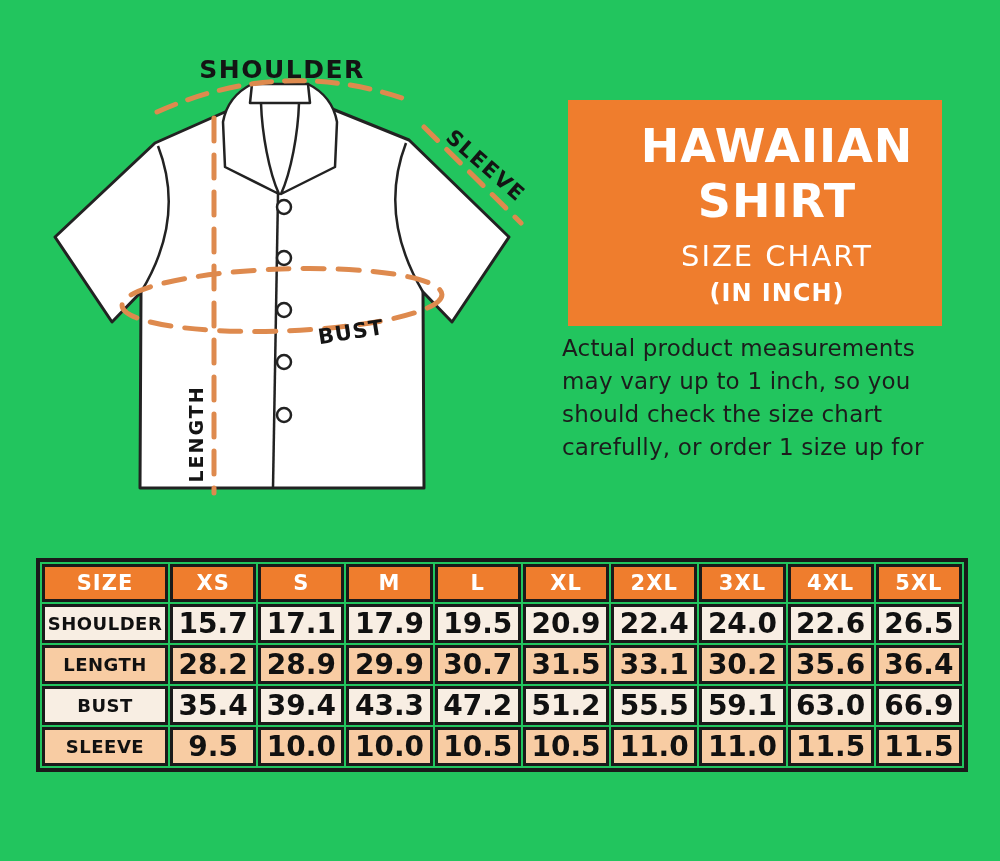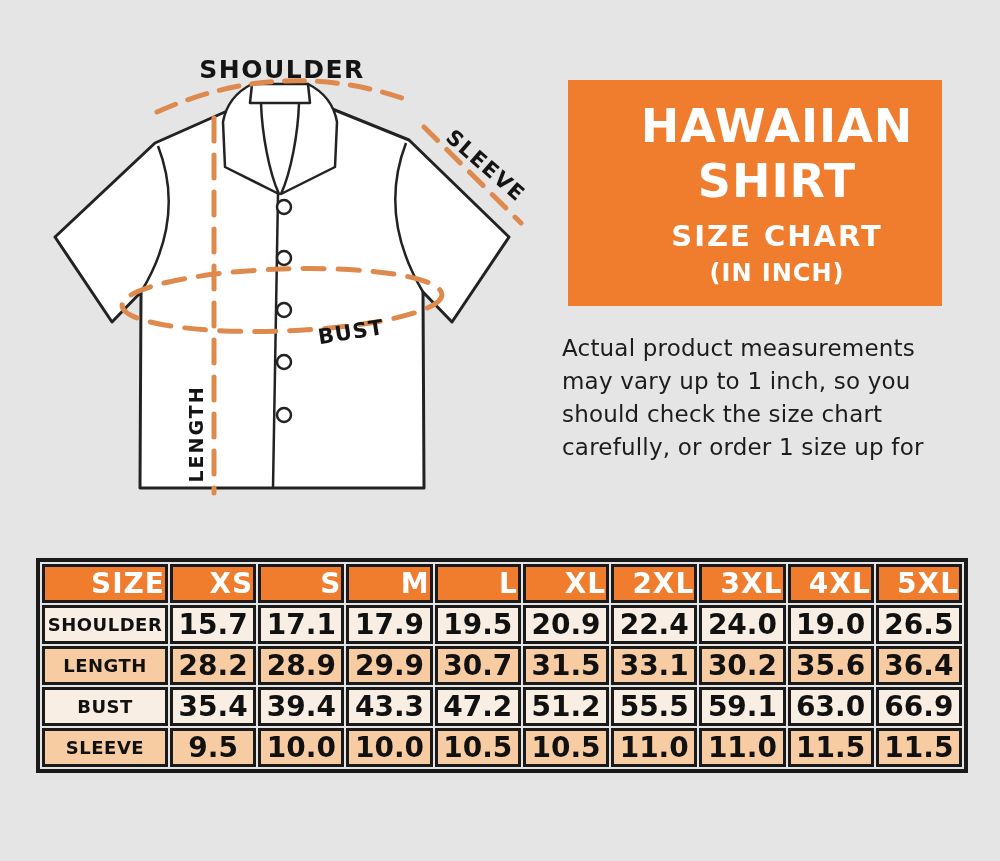--- a/index.html
+++ b/index.html
@@ -3,21 +3,21 @@
 <meta charset="utf-8">
 <style>
   * { margin: 0; padding: 0; box-sizing: border-box; }
   html, body { width: 1000px; height: 861px; }
   body { font-family: "DejaVu Sans", "Liberation Sans", sans-serif; }
 
   .canvas {
     position: relative;
     width: 1000px;
     height: 861px;
-    background: #e5e5e5;
+    background: #22c55e;
     overflow: hidden;
   }
 
   
   .diagram-svg {
     position: absolute;
     left: 0;
     top: 0;
     width: 560px;
     height: 550px;
@@ -25,41 +25,41 @@
   .diagram-label {
     font-family: "DejaVu Sans", "Liberation Sans", sans-serif;
     font-weight: bold;
     fill: #141414;
   }
 
   
   .title-card {
     position: absolute;
     left: 568px;
-    top: 80px;
+    top: 100px;
     width: 374px;
     height: 226px;
     background: #EF7D2D;
     color: #FFFFFF;
     display: flex;
     flex-direction: column;
     align-items: center;
     justify-content: center;
     text-align: left;
     padding-left: 44px;
   }
   .title-main {
     font-size: 46px;
     font-weight: bold;
     line-height: 55px;
     letter-spacing: 1px;
   }
   .title-sub {
     font-size: 29px;
-    font-weight: bold;
+    font-weight: normal;
     line-height: 46px;
     letter-spacing: 2px;
     margin-top: 4px;
   }
   .title-unit {
     font-size: 24px;
     font-weight: bold;
     line-height: 28px;
     letter-spacing: 1px;
   }
@@ -91,24 +91,23 @@
     border: 3px solid #1A1A1A;
     text-align: center;
     vertical-align: middle;
     height: 38px;
     padding: 0;
     overflow: hidden;
   }
   .size-table thead th {
     background: #EF7D2D;
     color: #FFFFFF;
-    font-size: 28px;
+    font-size: 21px;
     font-weight: bold;
     letter-spacing: 1px;
-    text-align: right;
   }
   .size-table tbody th {
     font-size: 18px;
     font-weight: bold;
     color: #111111;
     letter-spacing: 0.5px;
   }
   .size-table tbody td {
     font-size: 28px;
     font-weight: bold;
@@ -196,21 +195,21 @@
     <tbody>
       <tr class="row-cream">
         <th>SHOULDER</th>
         <td>15.7</td>
         <td>17.1</td>
         <td>17.9</td>
         <td>19.5</td>
         <td>20.9</td>
         <td>22.4</td>
         <td>24.0</td>
-        <td>19.0</td>
+        <td>22.6</td>
         <td>26.5</td>
       </tr>
       <tr class="row-peach">
         <th>LENGTH</th>
         <td>28.2</td>
         <td>28.9</td>
         <td>29.9</td>
         <td>30.7</td>
         <td>31.5</td>
         <td>33.1</td>

